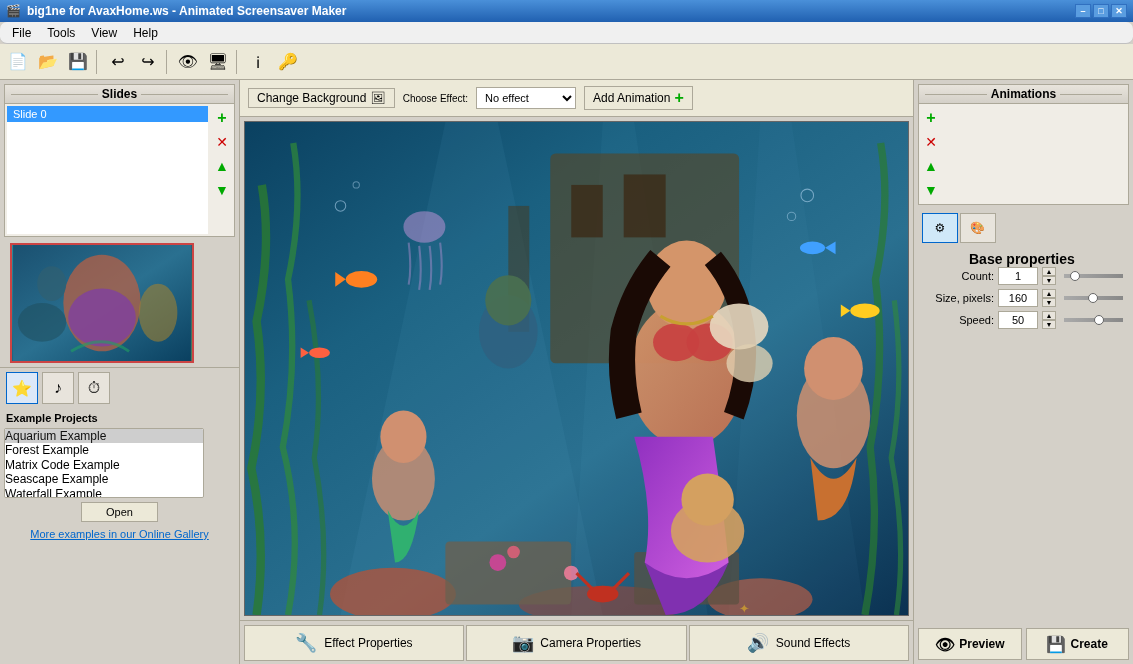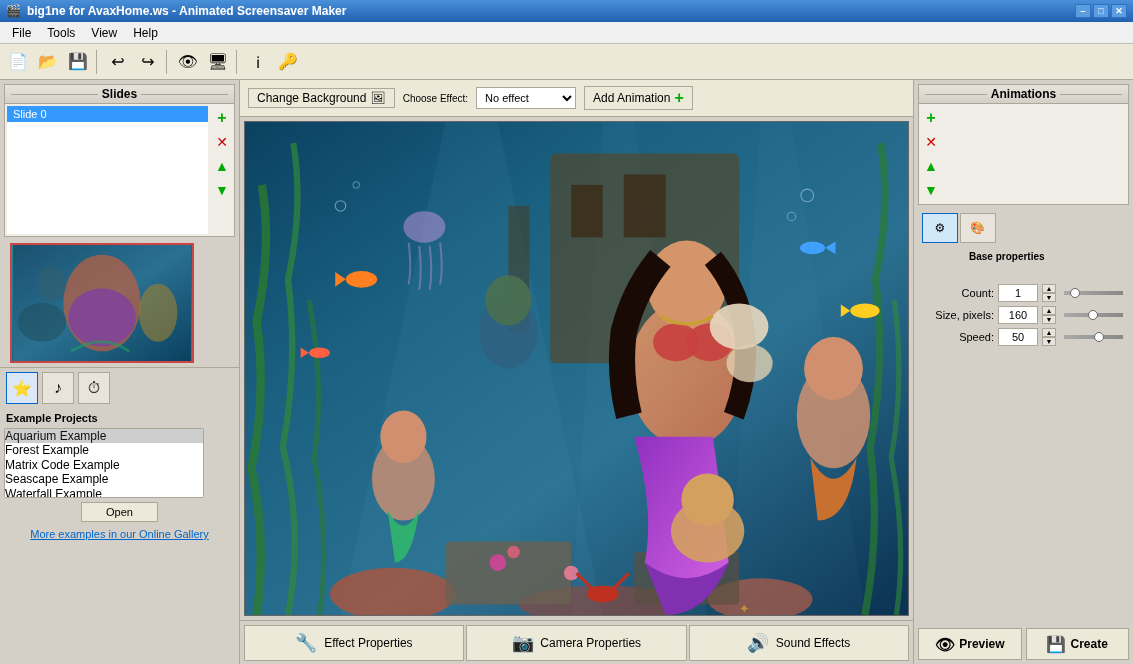--- a/index.html
+++ b/index.html
@@ -19,21 +19,21 @@
     .title-bar-icon { margin-right: 6px; font-size: 12px; }
     .title-bar-controls { margin-left: auto; display: flex; gap: 2px; }
     .title-bar-btn {
       width: 16px; height: 14px; background: #5a9de0; border: 1px solid #3070c0;
       color: white; font-size: 9px; cursor: pointer; display: flex; align-items: center; justify-content: center;
     }
 
     
     .menu-bar {
       background: #f0f0f0; height: 22px; display: flex; align-items: center;
-      border-bottom: 1px solid #c0c0c0; padding: 0 4px;
+      border-bottom: 1px solid #c0c0c0; padding: 0 4px; border-radius: 7px;
     }
     .menu-item { padding: 2px 8px; cursor: pointer; font-size: 12px; }
 
     
     .toolbar {
       background: #ece9d8; height: 36px; display: flex; align-items: center;
       padding: 2px 4px; border-bottom: 1px solid #aca899; gap: 2px;
     }
     .tb-btn {
       width: 28px; height: 28px; background: #ece9d8; border: 1px solid transparent;
@@ -202,21 +202,21 @@
     .props-tab {
       width: 36px; height: 30px; background: #e8e4dc;
       border: 1px solid #aca899; cursor: pointer;
       display: flex; align-items: center; justify-content: center; font-size: 16px;
     }
     .props-tab.active { background: #d0e8f8; border-color: #0066cc; }
 
     .base-props {
       margin: 0 6px; padding: 4px;
     }
-    .base-props-title { font-weight: bold; font-size: 10px; margin-bottom: 22px; padding-left: 45px; }
+    .base-props-title { font-weight: bold; font-size: 14px; margin-bottom: 0; padding-left: 45px; }
     .prop-row {
       display: flex; align-items: center; margin-bottom: 4px; gap: 4px;
     }
     .prop-label { width: 70px; font-size: 11px; text-align: right; }
     .prop-input {
       width: 40px; height: 18px; border: 1px solid #aca899;
       text-align: center; font-size: 11px; background: white;
     }
     .prop-spinner {
       display: flex; flex-direction: column;

